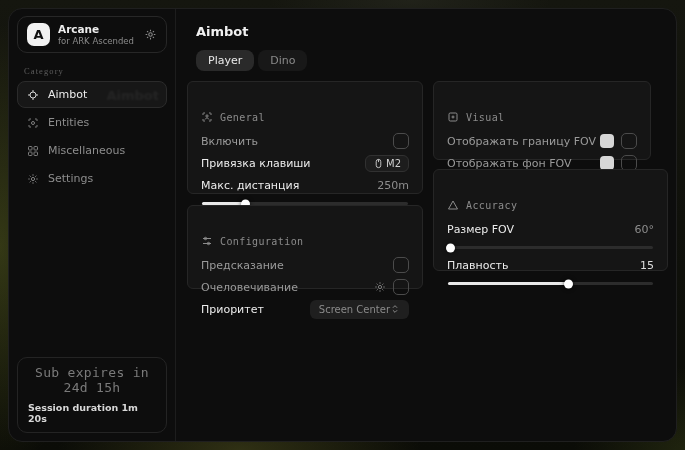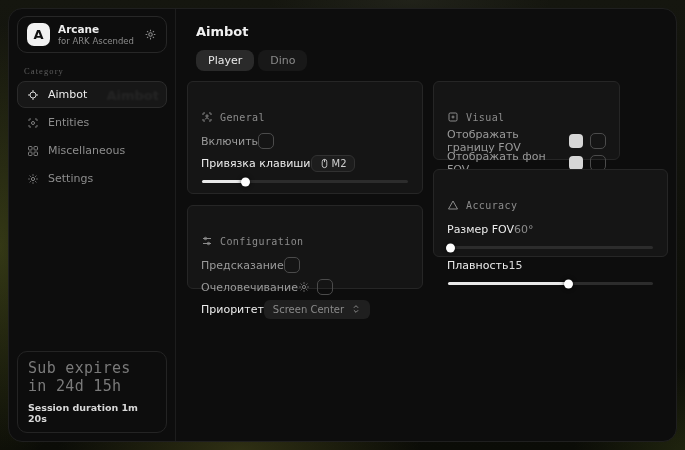--- a/index.html
+++ b/index.html
@@ -46,56 +46,56 @@
     position:absolute; right:7px; top:50%; transform:translateY(-50%);
     font-size:13px; font-weight:bold; color:rgba(255,255,255,.06); filter:blur(1px);
     pointer-events:none;
   }
   .side-footer {
     position:absolute; left:8px; right:8px; bottom:8px; border:1px solid #242424;
     border-radius:10px; padding:7px 10px 8px 10px;
   }
   .sub-expires {
     font-family:"DejaVu Sans Mono","Liberation Mono",monospace;
-    font-size:15px; color:#7a7a7a; letter-spacing:.3px;
+    font-size:13px; color:#7a7a7a; letter-spacing:.3px;text-align:center;
   }
   .session { margin-top:7px; font-size:9.5px; font-weight:bold; color:#d8d8d8; }
   
   .main { position:absolute; left:167px; right:0; top:0; bottom:0; }
   .page-title { position:absolute; left:20px; top:15px; font-size:13px; font-weight:bold; color:#f1f1f1; }
   .tabs { position:absolute; left:20px; top:41px; display:flex; gap:4px; }
   .tab { padding:4px 12px; border-radius:8px; font-size:11px; background:#181818; color:#8a8a8a; cursor:pointer; }
   .tab.active { background:#2a2a2a; color:#e9e9e9; }
   .card {
     position:absolute; background:#151515; border:1px solid #262626; border-radius:6px;
     padding:29px 13px;
   }
   #card-general   { left:11px;  top:72px;  width:236px; height:113px; }
   #card-config    { left:11px;  top:196px; width:236px; height:84px; }
-  #card-visual    { left:257px; top:72px;  width:187px; height:79px;  }
-  #card-accuracy  { left:257px; top:160px; width:235px; height:88px; }
+  #card-visual    { left:257px; top:72px;  width:218px; height:79px;  }
+  #card-accuracy  { left:257px; top:160px; width:235px; height:102px; }
   .card-head {
     display:flex; align-items:center; gap:7px; color:#8c8c8c;
     font-family:"DejaVu Sans Mono","Liberation Mono",monospace; font-size:10px;
     letter-spacing:.4px; margin-bottom:7px;
   }
-  .row { display:flex; align-items:center; height:22px; }
+  .row { display:flex; align-items:center; justify-content:space-between; height:22px; }
   .lbl-dim { color:#9a9a9a; font-size:11px; }
   .lbl     { color:#ececec; font-size:11px; }
   .val     { color:#8d8d8d; font-size:11px; }
   .val-bright { color:#dcdcdc; font-size:11px; }
   .right-group { display:flex; align-items:center; gap:7px; }
   .checkbox { width:16px; height:16px; border:1.5px solid #4b4b4b; border-radius:5px; cursor:pointer; }
   .swatch { width:14px; height:14px; border-radius:4px; background:#d6d6d6; cursor:pointer; }
   .keybadge {
     display:flex; align-items:center; gap:2px; background:#1d1d1d; border:1px solid #313131;
     border-radius:6px; padding:2px 7px; color:#cfcfcf; font-size:10px; cursor:pointer;
   }
   .select {
-    display:flex; align-items:center; gap:7px; background:#1f1f1f; border-radius:6px;
+    display:flex; align-items:center; background:#1f1f1f; border-radius:6px;
     padding:4px 9px; color:#8a8a8a; font-size:10px; cursor:pointer;
   }
   .slider { position:relative; height:3px; background:#2c2c2c; border-radius:2px; margin:6px 1px 5px 1px; cursor:pointer; }
   .slider-fill { position:absolute; left:0; top:0; bottom:0; background:#e9e9e9; border-radius:2px; }
   .slider-thumb {
     position:absolute; right:-4.5px; top:50%; transform:translateY(-50%);
     width:9px; height:9px; background:#fff; border-radius:50%; box-shadow:0 0 4px rgba(0,0,0,.7);
   }
   .icon-dim { color:#7b7b7b; display:flex; cursor:pointer; }
   svg { display:block; }
@@ -200,20 +200,24 @@
         <span class="keybadge">
           <span>
             <svg width="11" height="11" viewBox="0 0 24 24" fill="none" stroke="currentColor" stroke-width="2">
               <rect x="7" y="3" width="10" height="18" rx="5"></rect>
                 <path d="M12 3v6"></path>
             </svg>
           </span>
           <span>M2</span>
         </span>
       </div>
+      <div class="row">
+        <span class="lbl">Макс. дистанция</span>
+        <span class="val">250m</span>
+      </div>
       <div class="slider">
         <div class="slider-fill" style="width: 21%;">
           <div class="slider-thumb"></div>
         </div>
       </div>
     </div>
 
     <div class="card" id="card-config">
       <div class="card-head">
         <span>

